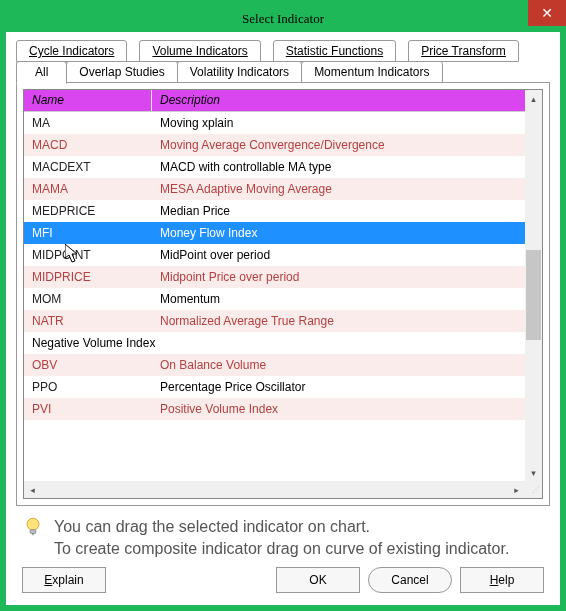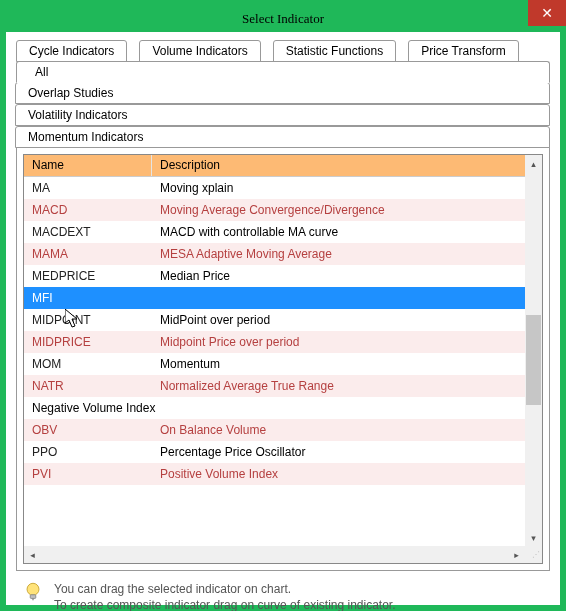--- a/index.html
+++ b/index.html
@@ -54,39 +54,39 @@
     height: calc(100% - 26px);
   }
   .tabrow {
     display: flex;
     position: relative;
     z-index: 2;
   }
   .tabrow.upper .tab {
     margin-right: 12px;
     margin-bottom: -1px;
+    text-decoration: underline;
   }
   .tabrow.lower .tab.active {
     margin-bottom: -1px;
   }
   .tab {
     background: #fff;
     border: 1px solid #999;
     border-bottom: 1px solid #999;
     padding: 3px 12px 3px 12px;
     font-size: 12px;
     cursor: pointer;
     position: relative;
     border-top-left-radius: 3px;
     border-top-right-radius: 3px;
     color: #000;
   }
   .tabrow.lower {
     margin-top: 0;
-    flex-direction: column;
   }
   .tabrow.lower .tab {
     margin-right: 0;
     margin-left: -1px;
   }
   .tabrow.lower .tab:first-child { margin-left: 0; }
   .tab.active {
     border-bottom: 1px solid #fff;
     z-index: 3;
     padding-left: 18px;
@@ -105,21 +105,22 @@
   .list-wrap {
     border: 1px solid #888;
     height: 100%;
     position: relative;
     background: #fff;
   }
   .list-header {
     display: flex;
     height: 22px;
     border-bottom: 1px solid #ccc;
-    background: #fdba74;
+    background: #d946ef;
+    font-style: italic;
   }
   .col {
     padding: 3px 8px;
     font-size: 12px;
     color: #000;
   }
   .col-name { width: 128px; border-right: 1px solid #e4e4e4;}
   .col-desc { flex: 1; }
   .list-body {
     position: absolute;
@@ -214,21 +215,21 @@
     padding: 10px 6px 4px 6px;
     gap: 10px;
   }
   .bulb {
     width: 22px;
     height: 22px;
     flex: 0 0 auto;
   }
   .hint-text {
     color: #555;
-    font-size: 12px;
+    font-size: 16px;
     line-height: 1.35;
   }
   .buttonbar {
     display: flex;
     padding: 4px 6px 2px 6px;
     align-items: center;
   }
   .btn {
     min-width: 84px;
     height: 26px;
@@ -285,32 +286,33 @@
             <div class="row ">
               <div class="col col-name">MA</div>
               <div class="col col-desc">Moving xplain</div>
             </div>
             <div class="row pink">
               <div class="col col-name">MACD</div>
               <div class="col col-desc">Moving Average Convergence/Divergence</div>
             </div>
             <div class="row ">
               <div class="col col-name">MACDEXT</div>
-              <div class="col col-desc">MACD with controllable MA curve</div>
+              <div class="col col-desc">MACD with controllable MA type</div>
             </div>
             <div class="row pink">
               <div class="col col-name">MAMA</div>
               <div class="col col-desc">MESA Adaptive Moving Average</div>
             </div>
             <div class="row ">
               <div class="col col-name">MEDPRICE</div>
               <div class="col col-desc">Median Price</div>
             </div>
             <div class="row sel">
               <div class="col col-name">MFI</div>
+              <div class="col col-desc">Money Flow Index</div>
             </div>
             <div class="row ">
               <div class="col col-name">MIDPOINT</div>
               <div class="col col-desc">MidPoint over period</div>
             </div>
             <div class="row pink">
               <div class="col col-name">MIDPRICE</div>
               <div class="col col-desc">Midpoint Price over period</div>
             </div>
             <div class="row ">

